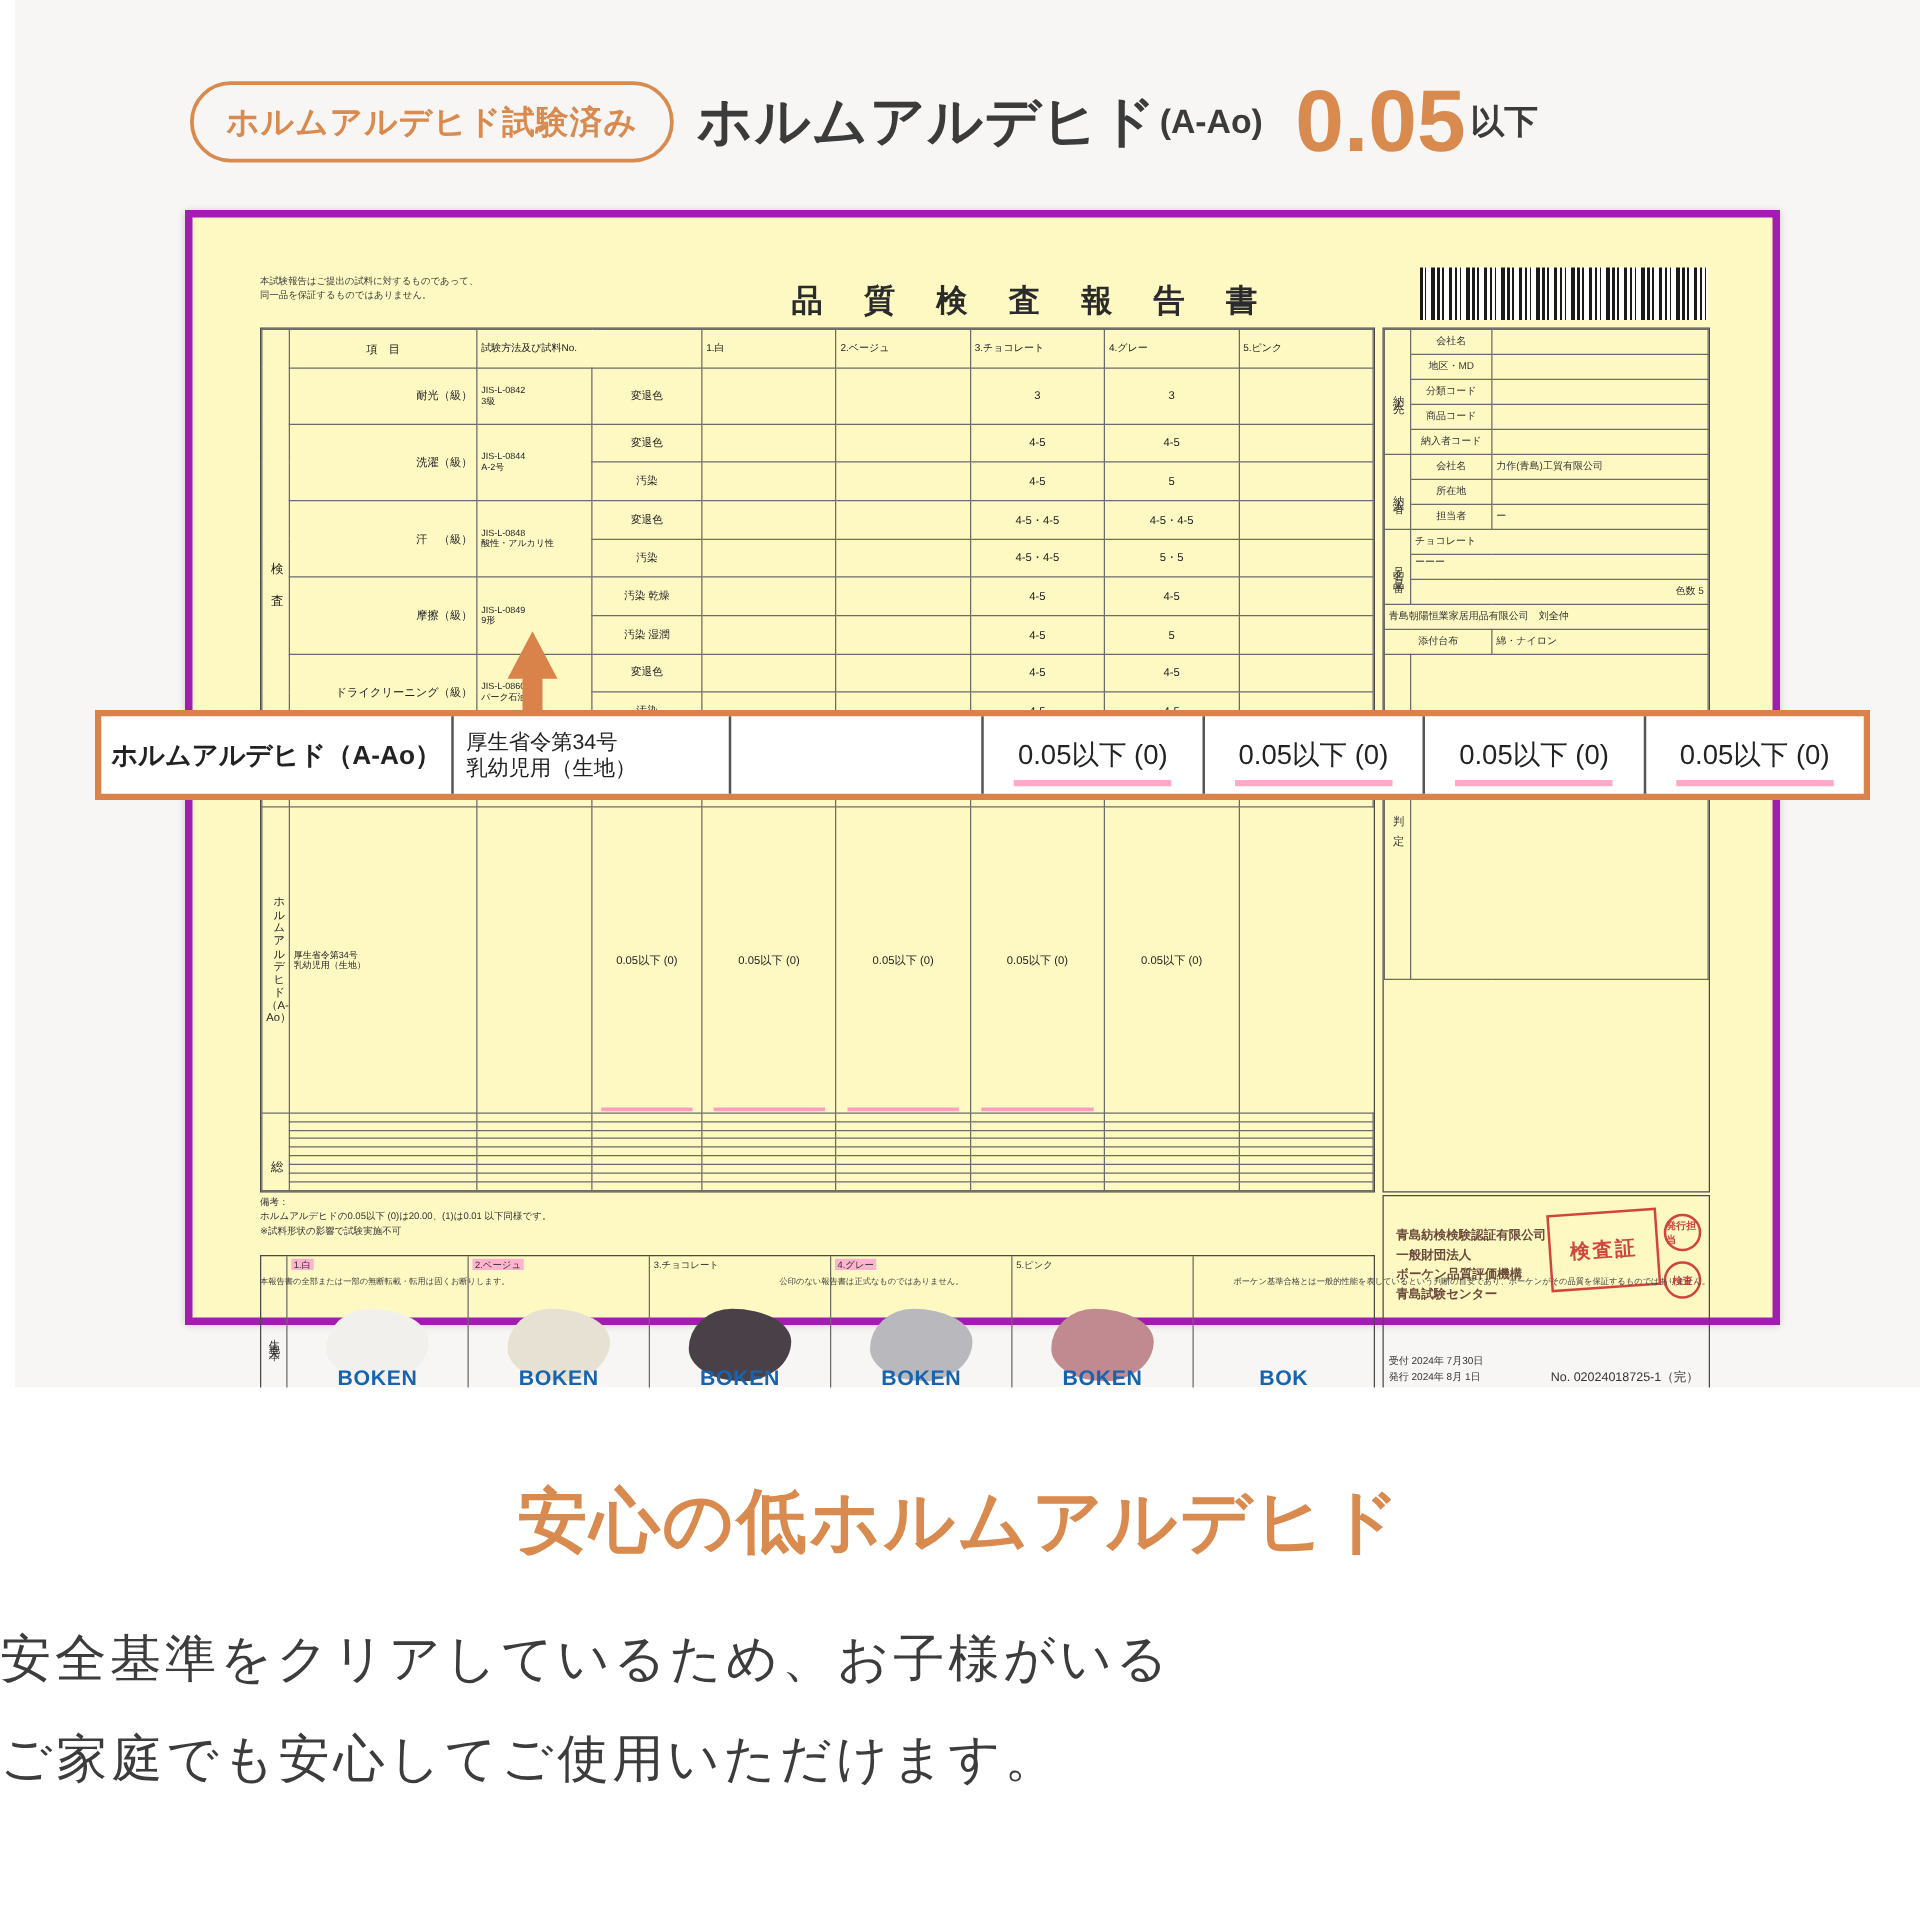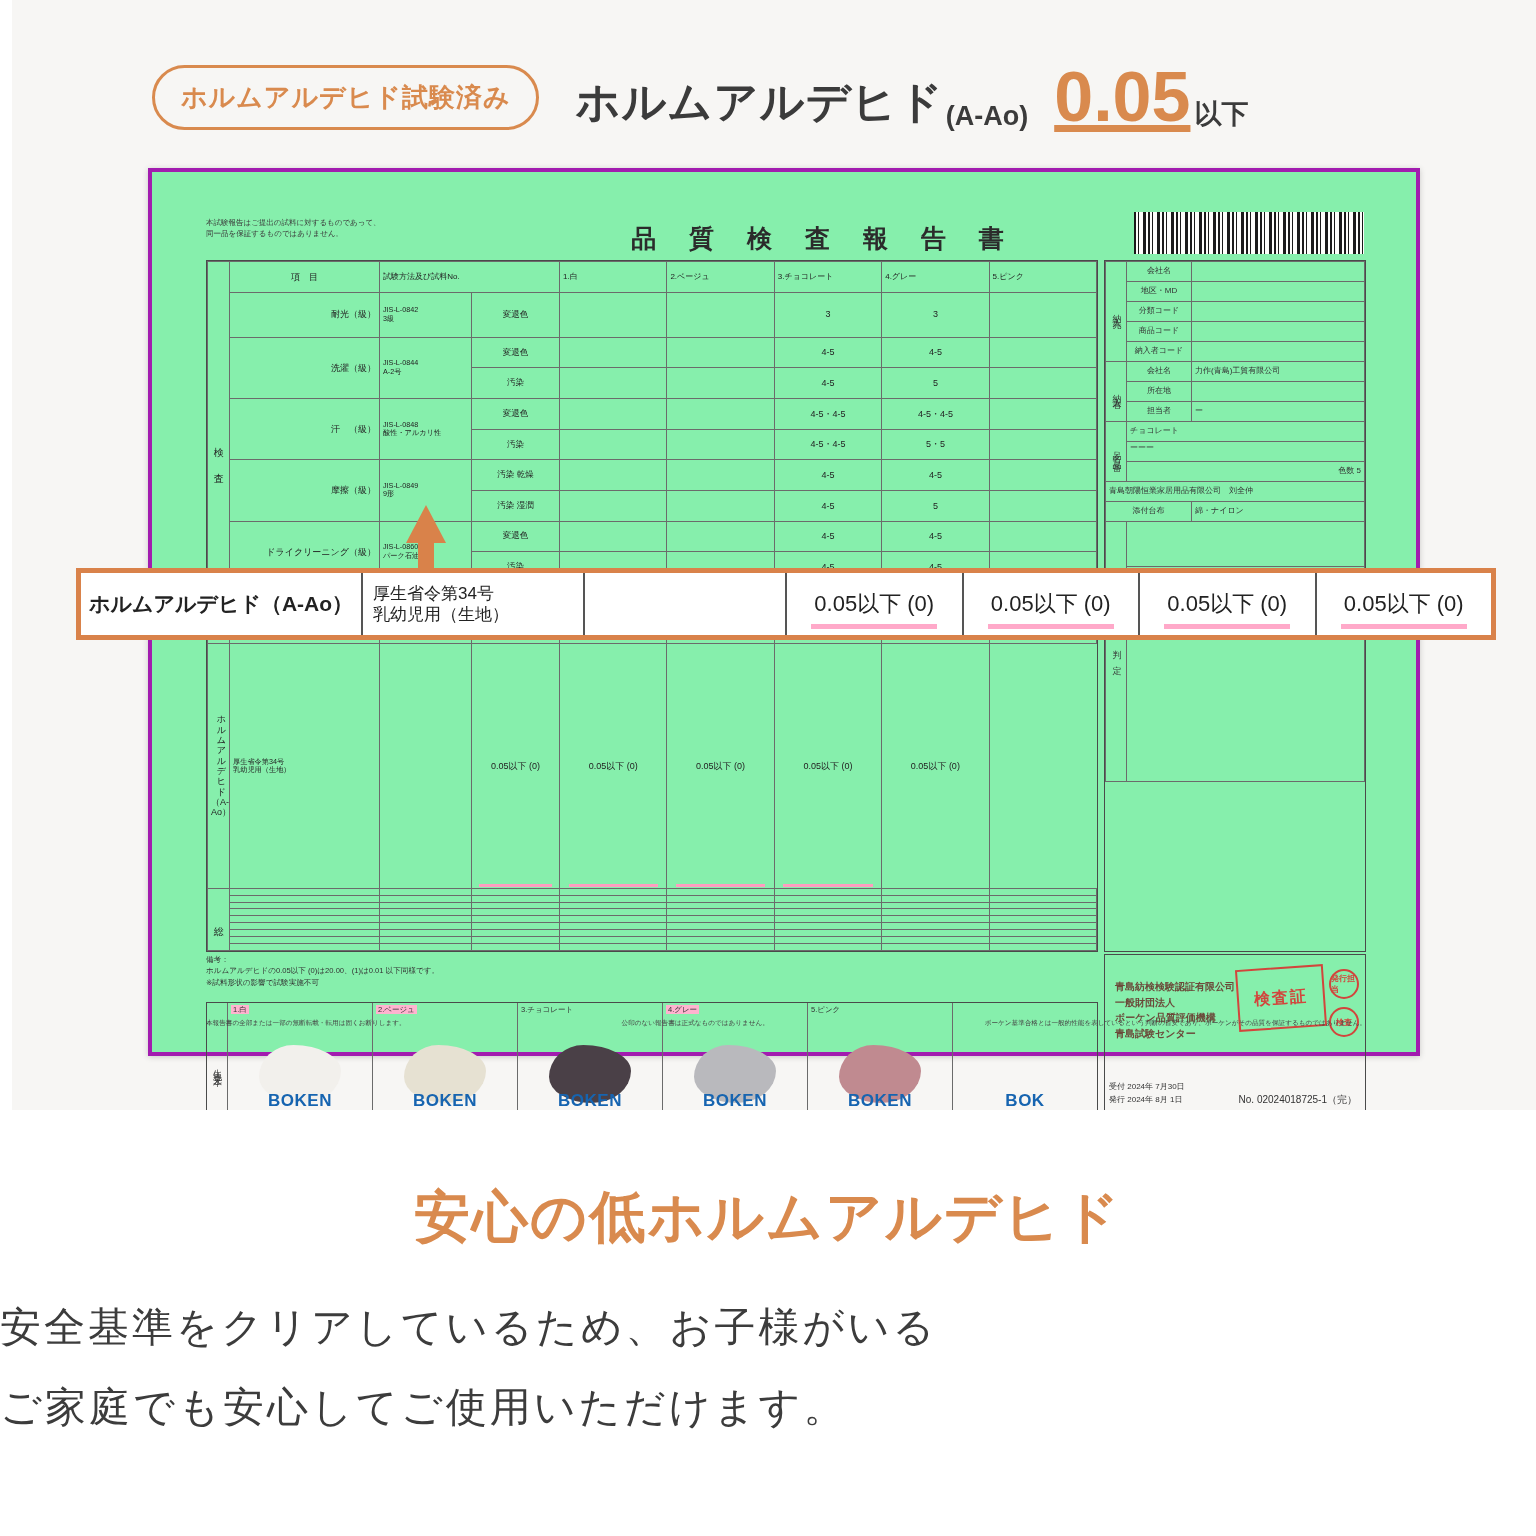--- a/index.html
+++ b/index.html
@@ -13,31 +13,31 @@
   .page{position:relative;width:1536px;height:1129px;padding-left:12px;}
 
   
   .top-band{position:relative;height:1110px;background:#f7f6f4;}
   .hdr{position:absolute;top:52px;left:140px;right:120px;height:90px;display:flex;align-items:center;}
   .pill{
     border:3px solid #d98a4e;border-radius:34px;
     padding:12px 26px;font-size:26px;color:#d98a4e;font-weight:bold;
     letter-spacing:1px;white-space:nowrap;background:#f7f6f4;
   }
-  .hdr-main{display:flex;align-items:flex-end;margin-left:36px;white-space:nowrap;}
+  .hdr-main{display:flex;align-items:center;margin-left:18px;white-space:nowrap;}
   .hdr-main .t1{font-size:44px;color:#3b3b3b;font-weight:bold;letter-spacing:1px;}
   .hdr-main .t2{font-size:27px;color:#3b3b3b;font-weight:bold;margin-left:2px;}
-  .hdr-main .num{font-size:70px;color:#d98a4e;font-weight:bold;margin-left:26px;line-height:1;text-decoration:underline;}
+  .hdr-main .num{font-size:70px;color:#d98a4e;font-weight:bold;margin-left:26px;line-height:1;}
   .hdr-main .suffix{font-size:27px;color:#3b3b3b;font-weight:bold;margin-left:4px;}
 
   
   .sheet{
     position:absolute;left:136px;top:168px;width:1264px;height:880px;
-    background:#86efac;box-shadow:0 1px 6px rgba(0,0,0,.18);
-    border:4px solid #a21caf;
+    background:#fef9c3;box-shadow:0 1px 6px rgba(0,0,0,.18);
+    border:6px solid #a21caf;
   }
   .sheet-inner{position:absolute;left:52px;top:40px;width:1160px;height:800px;}
 
   .doc-title{
     position:absolute;left:400px;top:10px;width:440px;text-align:center;
     font-size:25px;font-weight:bold;letter-spacing:13px;color:#2b2b2b;
   }
   .note-tl{
     position:absolute;left:2px;top:6px;width:230px;font-size:7.5px;line-height:1.45;color:#3a3a3a;
   }

